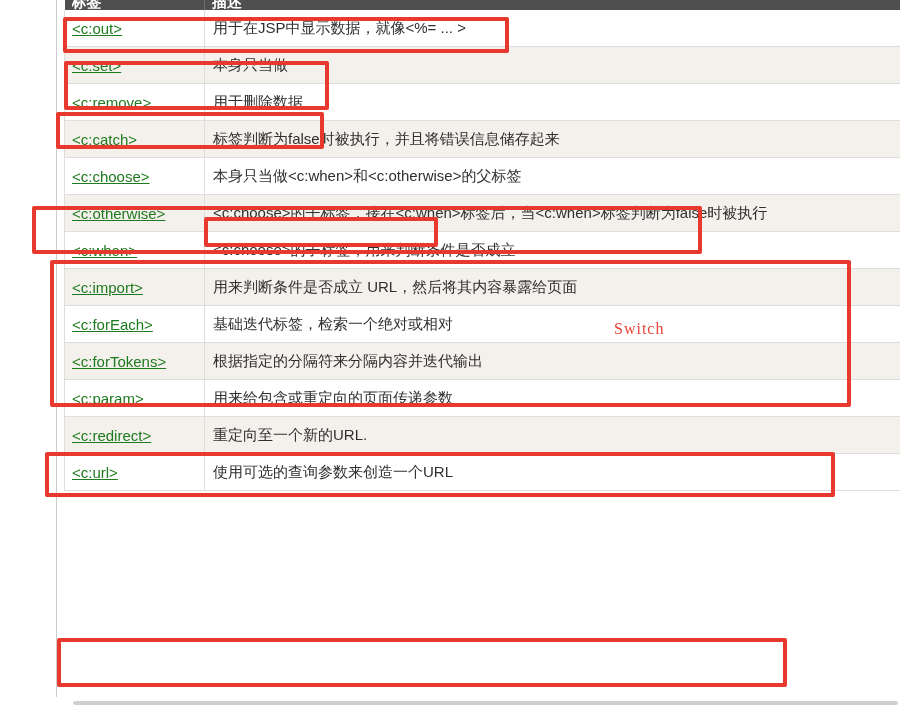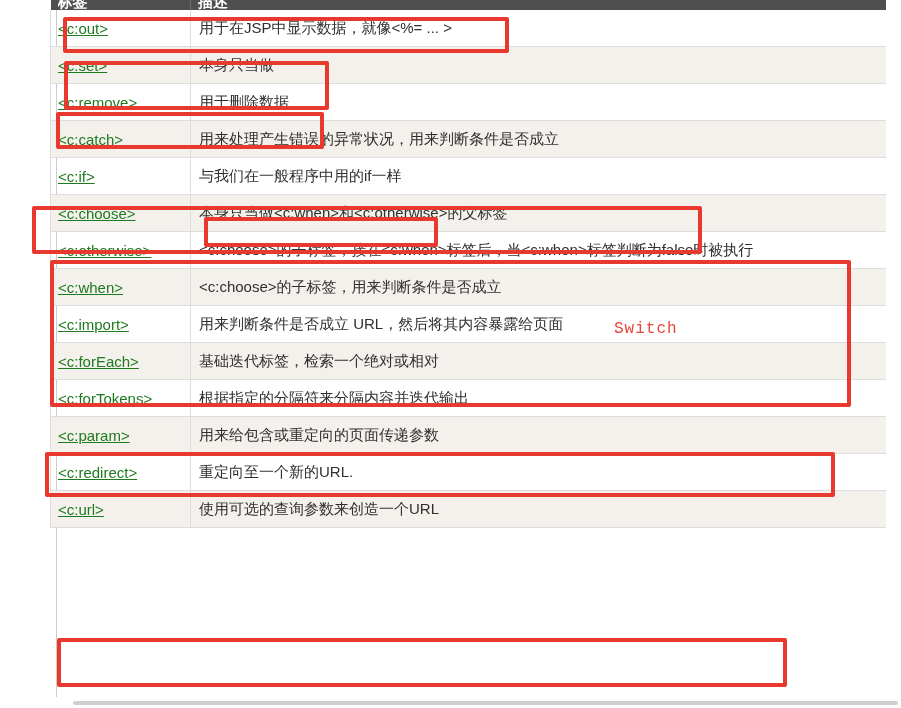--- a/index.html
+++ b/index.html
@@ -6,21 +6,21 @@
   body{
     width:901px;height:708px;position:relative;overflow:hidden;
     background:#ffffff;
     font-family:"Liberation Sans","DejaVu Sans",sans-serif;
   }
   .page-vline{
     position:absolute;left:56px;top:0;width:1px;height:697px;
     background:#cccccc;
   }
   .table-wrap{
-    position:absolute;left:50px;top:0;width:836px;
+    position:absolute;left:64px;top:0;width:836px;
   }
   table{
     border-collapse:collapse;table-layout:fixed;width:100%;
   }
   col.c1{width:140px;}
   thead th{
     background:#4f4f4f;color:#ffffff;font-weight:bold;font-size:15px;
     text-align:left;height:10px;max-height:10px;overflow:hidden;
     padding:0 0 0 7px;vertical-align:bottom;white-space:nowrap;
   }
@@ -40,21 +40,21 @@
   tbody td.desc-cell{padding-left:8px;}
   tbody tr:nth-child(even) td{background:#f4f1ec;}
   a.tag-link{
     color:#1e7a1e;text-decoration:underline;cursor:pointer;
   }
   .annotation-box{
     position:absolute;border:4px solid #e8392e;border-radius:2px;
     box-sizing:border-box;background:transparent;
   }
   .annotation-label{
-    position:absolute;font-family:Liberation Mono, monospace;
+    position:absolute;font-family:Liberation Serif, serif;
     font-size:16px;letter-spacing:1px;
   }
   .bottom-bar{
     position:absolute;border-radius:3px;
   }
 </style>
 </head>
 <body>
 
 <div class="page-vline"></div>
@@ -98,29 +98,23 @@
     <td class="tag-cell">
       <a class="tag-link">&lt;c:remove&gt;</a>
     </td>
     <td class="desc-cell">用于删除数据</td>
   </tr>
 
   <tr>
     <td class="tag-cell">
       <a class="tag-link">&lt;c:catch&gt;</a>
     </td>
-    <td class="desc-cell">用来处理产生错误的异常状况，用来判断条件是否成立</td>
+    <td class="desc-cell">标签判断为false时被执行，并且将错误信息储存起来</td>
   </tr>
 
-  <tr>
-    <td class="tag-cell">
-      <a class="tag-link">&lt;c:if&gt;</a>
-    </td>
-    <td class="desc-cell">与我们在一般程序中用的if一样</td>
-  </tr>
 
   <tr>
     <td class="tag-cell">
       <a class="tag-link">&lt;c:choose&gt;</a>
     </td>
     <td class="desc-cell">本身只当做&lt;c:when&gt;和&lt;c:otherwise&gt;的父标签</td>
   </tr>
 
   <tr>
     <td class="tag-cell">

